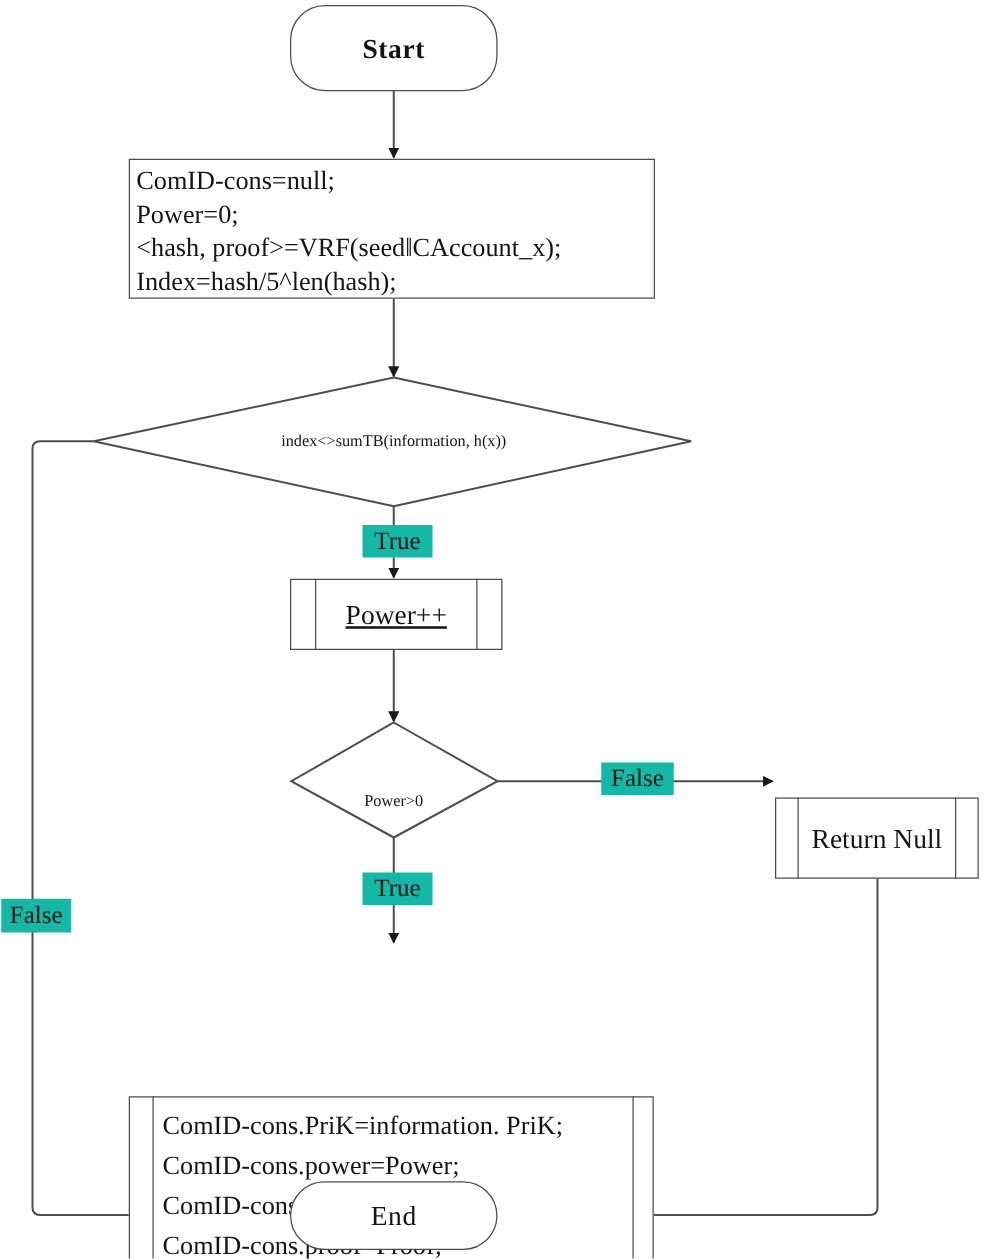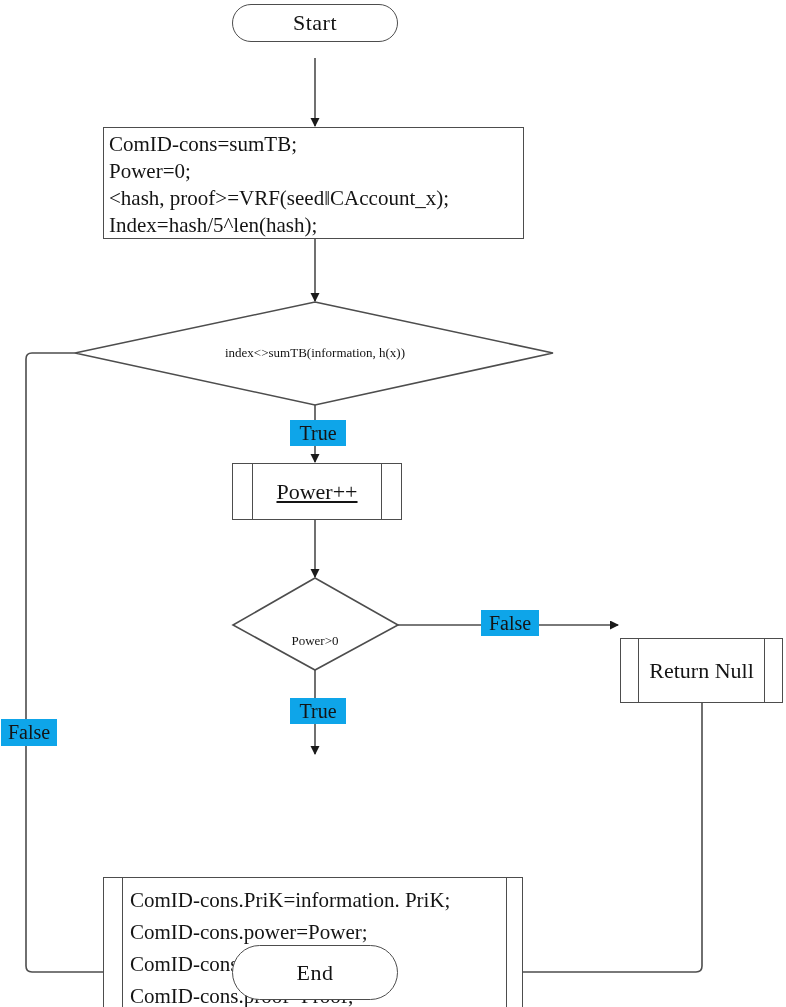--- a/index.html
+++ b/index.html
@@ -69,21 +69,21 @@
   .diamond-label {
     position: absolute;
     display: flex;
     align-items: center;
     justify-content: center;
     font-size: 13px;
     white-space: nowrap;
   }
   .edge-label {
     position: absolute;
-    background: #0ea5e9;
+    background: #14b8a6;
     font-size: 20px;
     padding: 0 2px;
     display: flex;
     align-items: center;
     justify-content: center;
   }
 </style>
 </head>
 <body>
 
@@ -103,27 +103,27 @@
     <path class="edge" d="M398,625 H618" marker-end="url(#ah)"></path>
     <path class="edge" d="M315,670 V754" marker-end="url(#ah)"></path>
     <path class="edge" d="M315,890 V944" marker-end="url(#ah)"></path>
     <path class="edge" d="M75,353 H32 Q26,353 26,359 V966 Q26,972 32,972 H231" marker-end="url(#ah)"></path>
     <path class="edge" d="M702,666 V966 Q702,972 696,972 H404" marker-end="url(#ah)"></path>
 
     <polygon class="decision" points="315,302 553,353 315,405 75,353"></polygon>
     <polygon class="decision" points="315,578 398,625 315,670 233,625"></polygon>
   </svg>
 
-  <div class="node bordered terminator" style="left:232px; top:4px; width:166px; height:38px;">
+  <div class="node bordered terminator" style="left:232px; top:4px; width:166px; height:69px;font-weight:bold;">
     <span>Start</span>
   </div>
 
   <div class="node bordered" style="left:103px; top:127px; width:421px; height:112px;">
     <div class="process-lines">
-      <div>ComID-cons=sumTB;</div>
+      <div>ComID-cons=null;</div>
       <div>Power=0;</div>
       <div>&lt;hash, proof&gt;=VRF(seed‖CAccount_x);</div>
       <div>Index=hash/5^len(hash);</div>
     </div>
   </div>
 
   <div class="diamond-label" style="left:85px; top:337px; width:460px; height:32px;">index&lt;&gt;sumTB(information, h(x))</div>
 
   <div class="edge-label" style="left:290px; top:420px; width:52px; height:26px;">True</div>
 

